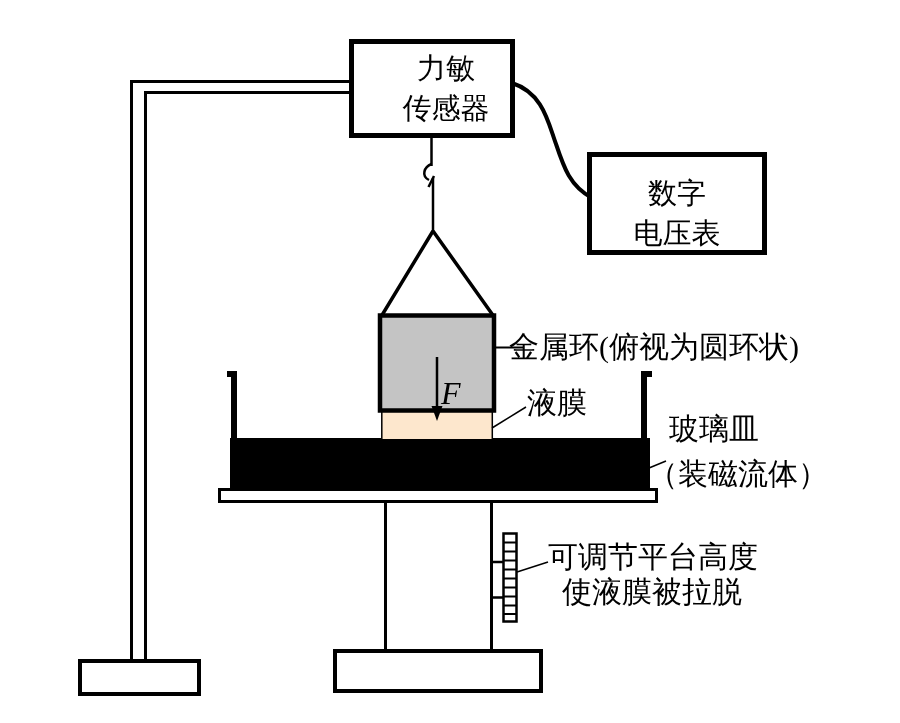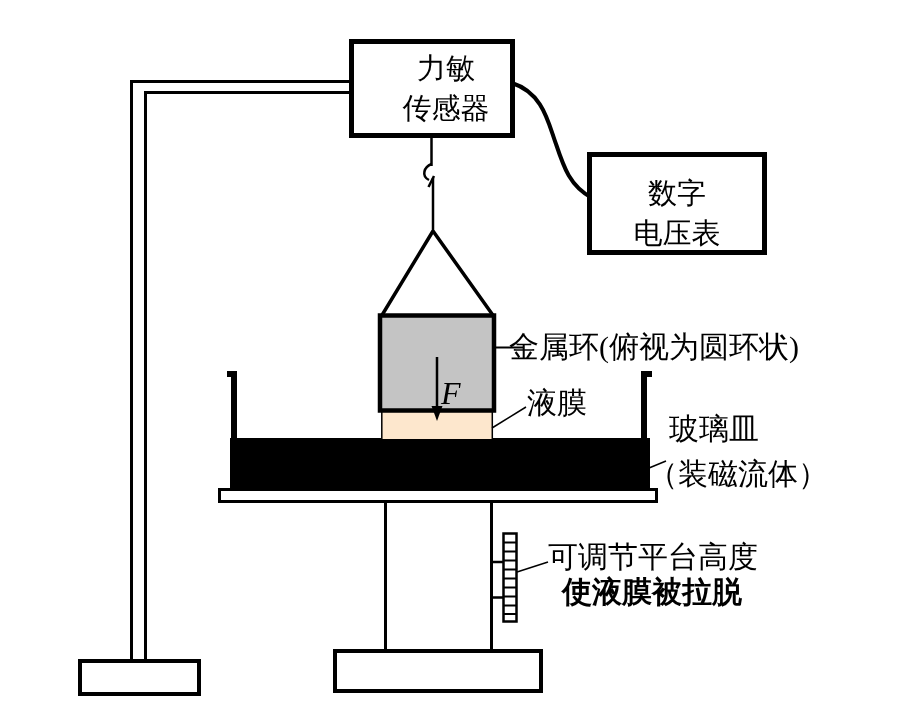--- a/index.html
+++ b/index.html
@@ -105,17 +105,17 @@
   <div class="lbl" style="left:509px;top:331px;">金属环(俯视为圆环状)</div>
 
   <div class="lbl" style="left:527px;top:390px;font-family:Liberation Mono, monospace;">液膜</div>
 
   <div class="lbl" style="left:648px;top:458px;">（装磁流体）</div>
 
   <div class="lbl" style="left:669px;top:413px;">玻璃皿</div>
 
   <div class="lbl" style="left:548px;top:541px;text-align:right;">可调节平台高度</div>
 
-  <div class="lbl" style="left:562px;top:576px;font-weight:bold;">使液膜被拉脱</div>
+  <div class="lbl" style="left:562px;top:576px;">使液膜被拉脱</div>
 
   <div class="force" style="left:441px;top:377px;">F</div>
 
 </div>
 
 </body></html>

